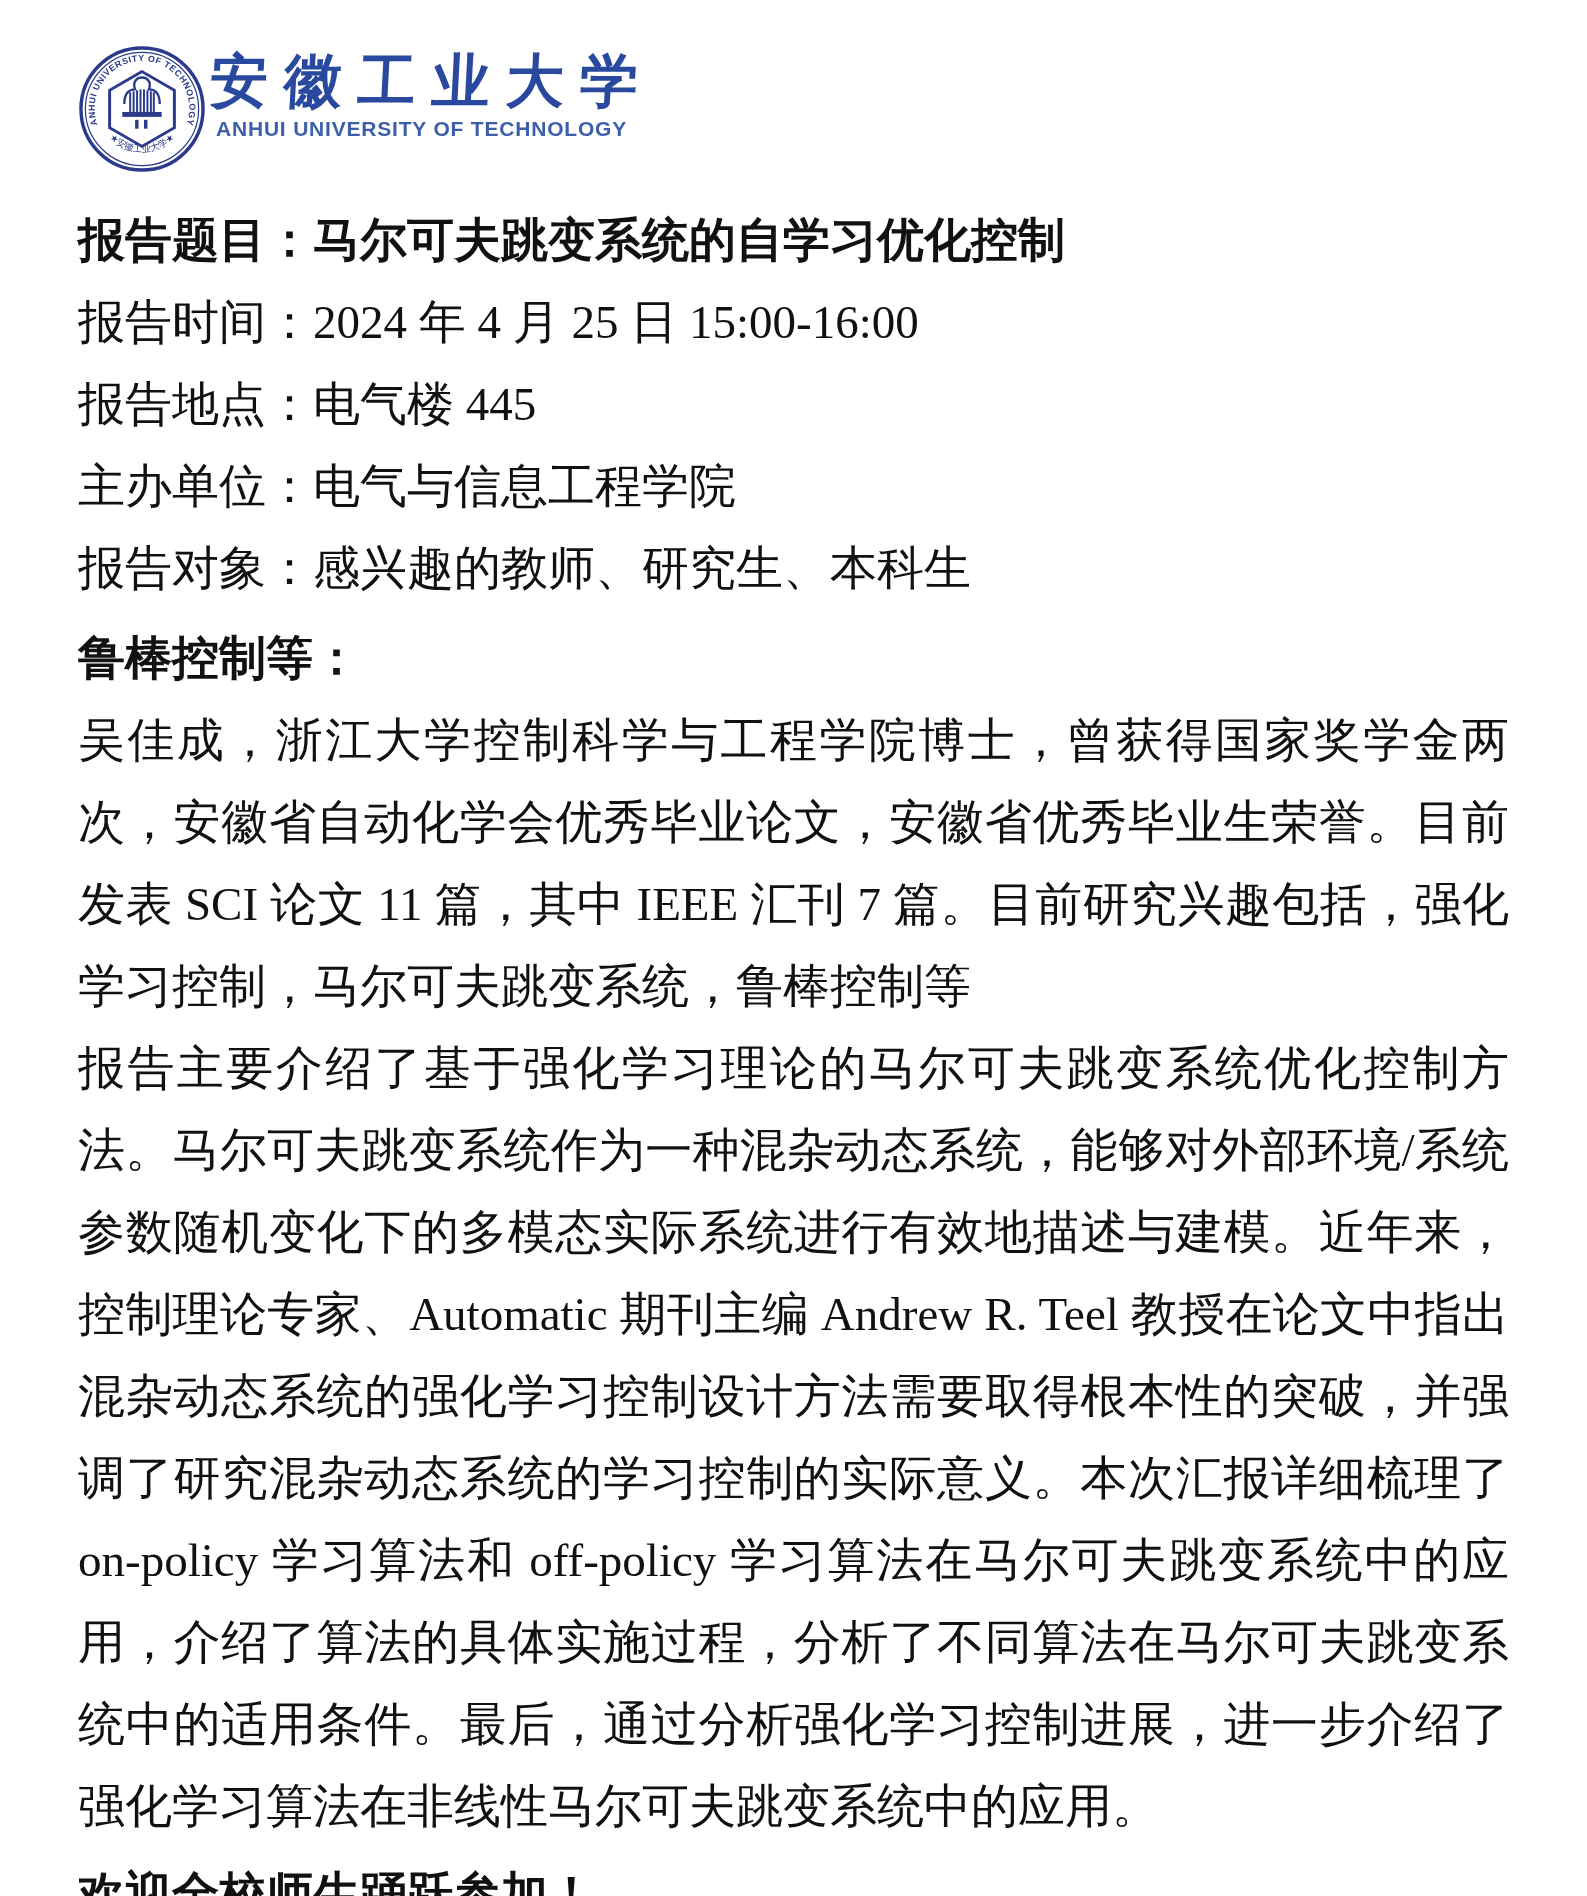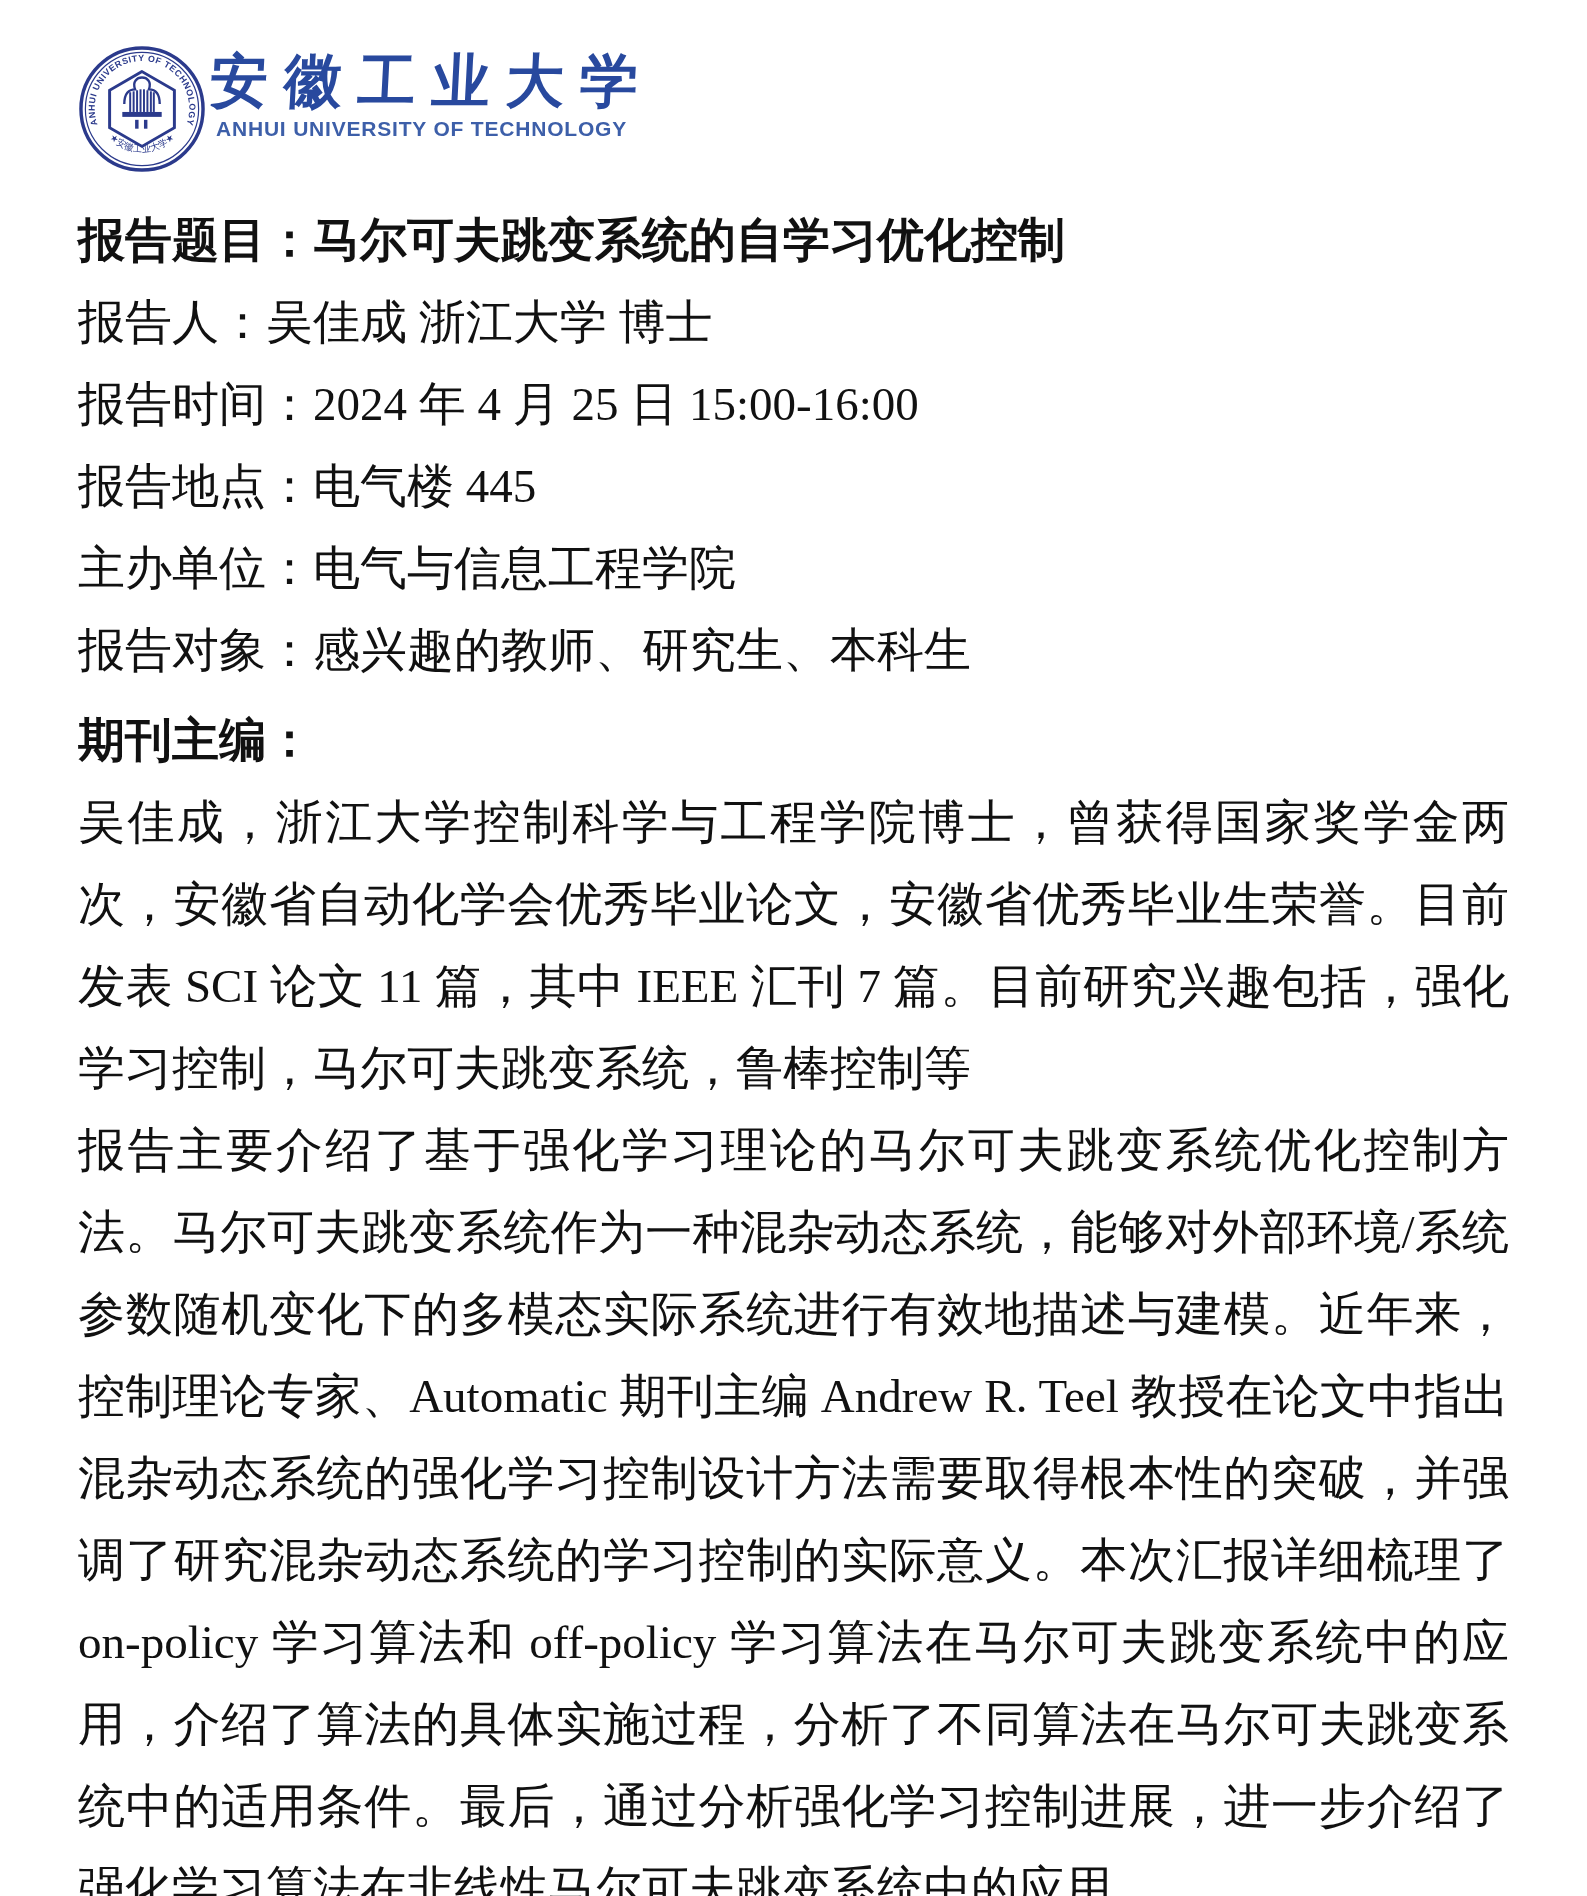--- a/index.html
+++ b/index.html
@@ -93,27 +93,26 @@
     </svg>
     <div class="logo-text">
       <div class="calligraphy">安徽工业大学</div>
       <div class="english-name">ANHUI UNIVERSITY OF TECHNOLOGY</div>
     </div>
   </div>
 
   <div class="doc">
 
     <div class="info-line bold">报告题目：马尔可夫跳变系统的自学习优化控制</div>
-    <div class="info-line">报告人：吴佳成 浙江大学 博士</div>
     <div class="info-line">报告时间：2024 年 4 月 25 日 15:00-16:00</div>
     <div class="info-line">报告地点：电气楼 445</div>
     <div class="info-line">主办单位：电气与信息工程学院</div>
     <div class="info-line">报告对象：感兴趣的教师、研究生、本科生</div>
 
-    <div class="heading">期刊主编：</div>
+    <div class="heading">鲁棒控制等：</div>
     <div class="para">吴佳成，浙江大学控制科学与工程学院博士，曾获得国家奖学金两次，安徽省自动化学会优秀毕业论文，安徽省优秀毕业生荣誉。目前发表 SCI 论文 11 篇，其中 IEEE 汇刊 7 篇。目前研究兴趣包括，强化学习控制，马尔可夫跳变系统，鲁棒控制等</div>
 
     <div class="para">报告主要介绍了基于强化学习理论的马尔可夫跳变系统优化控制方法。马尔可夫跳变系统作为一种混杂动态系统，能够对外部环境/系统参数随机变化下的多模态实际系统进行有效地描述与建模。近年来，控制理论专家、Automatic 期刊主编 Andrew R. Teel 教授在论文中指出混杂动态系统的强化学习控制设计方法需要取得根本性的突破，并强调了研究混杂动态系统的学习控制的实际意义。本次汇报详细梳理了 on-policy 学习算法和 off-policy 学习算法在马尔可夫跳变系统中的应用，介绍了算法的具体实施过程，分析了不同算法在马尔可夫跳变系统中的适用条件。最后，通过分析强化学习控制进展，进一步介绍了强化学习算法在非线性马尔可夫跳变系统中的应用。</div>
 
     <div class="footer-line">欢迎全校师生踊跃参加！</div>
 
   </div>
 </div>
 
 </body></html>

